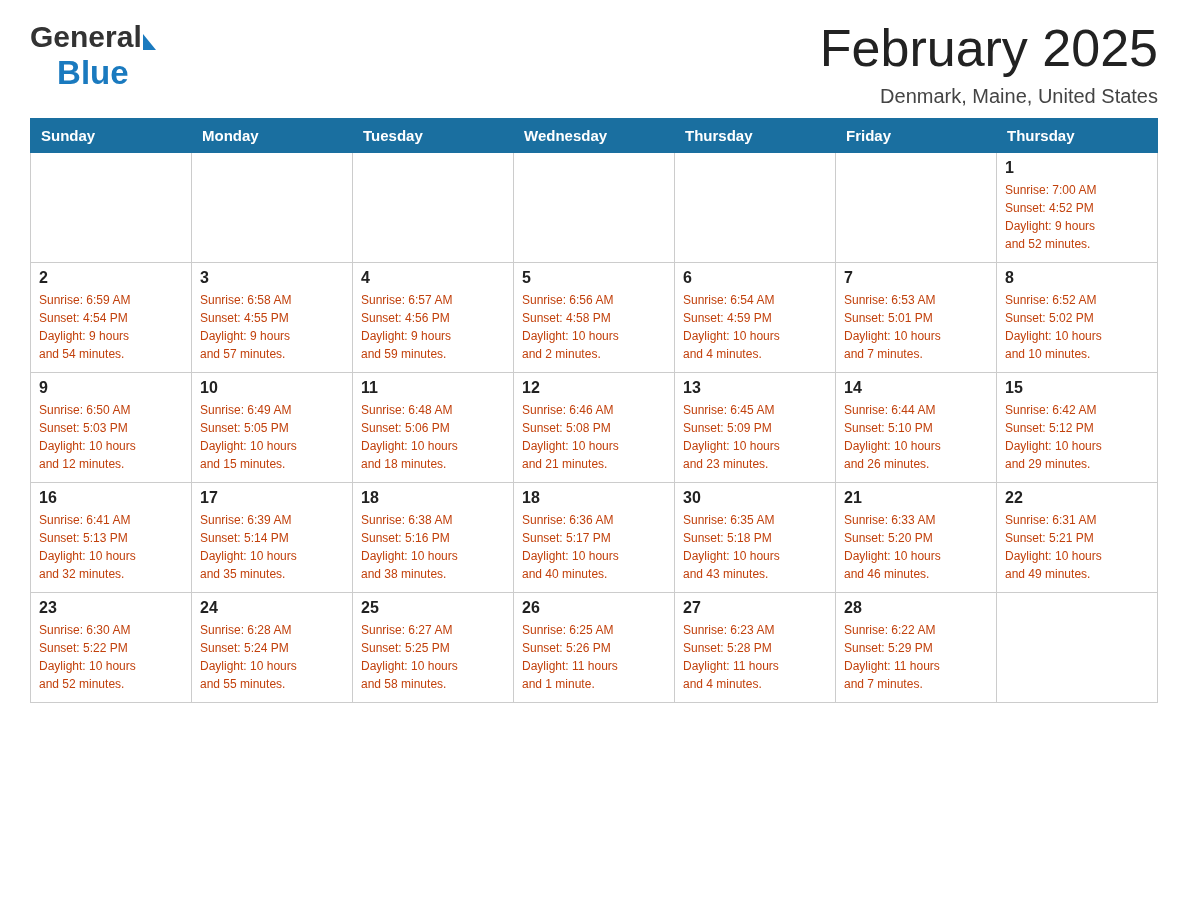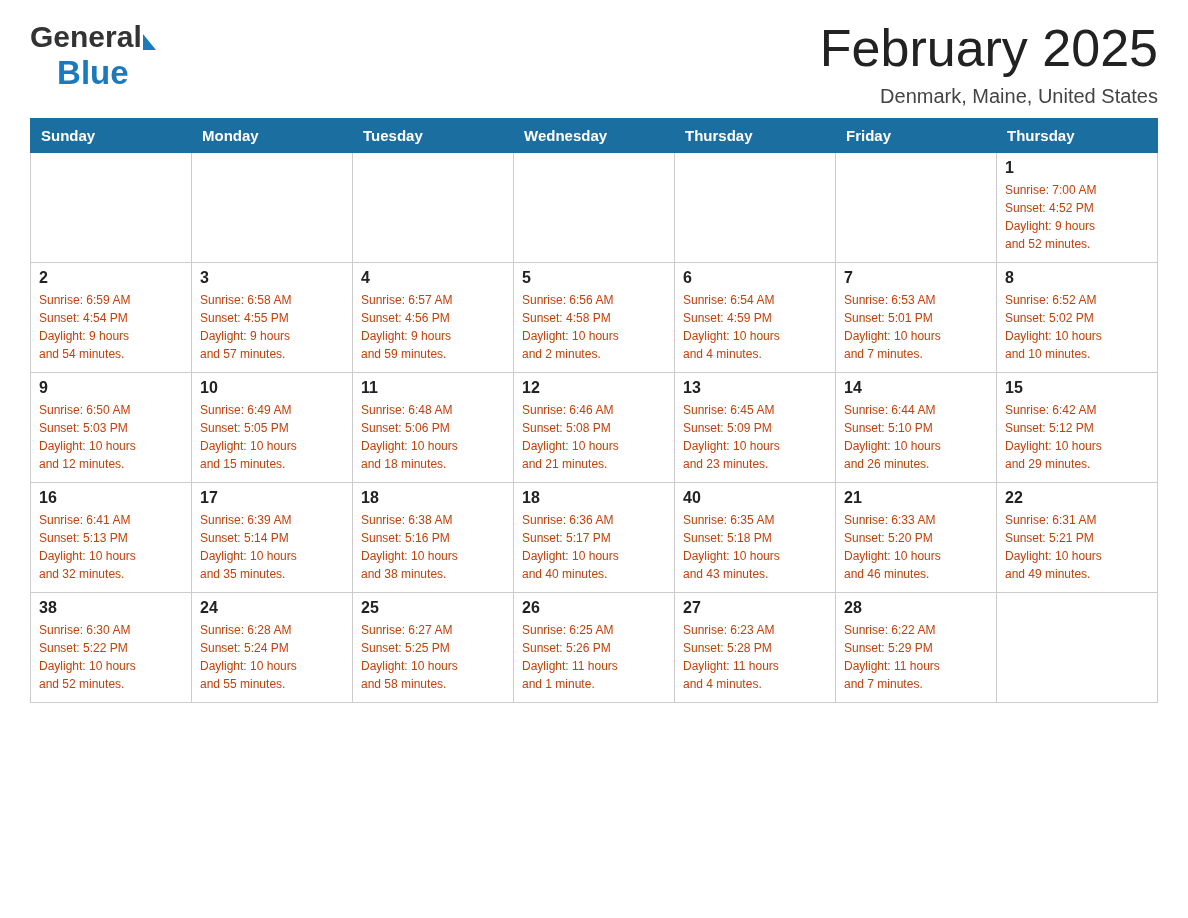--- a/index.html
+++ b/index.html
@@ -223,35 +223,35 @@
         </td>
         <td>
           <span class="day-number">18</span>
           <div class="day-info">Sunrise: 6:38 AM<br>Sunset: 5:16 PM<br>Daylight: 10 hours<br>and 38 minutes.</div>
         </td>
         <td>
           <span class="day-number">18</span>
           <div class="day-info">Sunrise: 6:36 AM<br>Sunset: 5:17 PM<br>Daylight: 10 hours<br>and 40 minutes.</div>
         </td>
         <td>
-          <span class="day-number">40</span>
+          <span class="day-number">30</span>
           <div class="day-info">Sunrise: 6:35 AM<br>Sunset: 5:18 PM<br>Daylight: 10 hours<br>and 43 minutes.</div>
         </td>
         <td>
           <span class="day-number">21</span>
           <div class="day-info">Sunrise: 6:33 AM<br>Sunset: 5:20 PM<br>Daylight: 10 hours<br>and 46 minutes.</div>
         </td>
         <td>
           <span class="day-number">22</span>
           <div class="day-info">Sunrise: 6:31 AM<br>Sunset: 5:21 PM<br>Daylight: 10 hours<br>and 49 minutes.</div>
         </td>
       </tr>
       <tr>
         <td>
-          <span class="day-number">38</span>
+          <span class="day-number">23</span>
           <div class="day-info">Sunrise: 6:30 AM<br>Sunset: 5:22 PM<br>Daylight: 10 hours<br>and 52 minutes.</div>
         </td>
         <td>
           <span class="day-number">24</span>
           <div class="day-info">Sunrise: 6:28 AM<br>Sunset: 5:24 PM<br>Daylight: 10 hours<br>and 55 minutes.</div>
         </td>
         <td>
           <span class="day-number">25</span>
           <div class="day-info">Sunrise: 6:27 AM<br>Sunset: 5:25 PM<br>Daylight: 10 hours<br>and 58 minutes.</div>
         </td>

